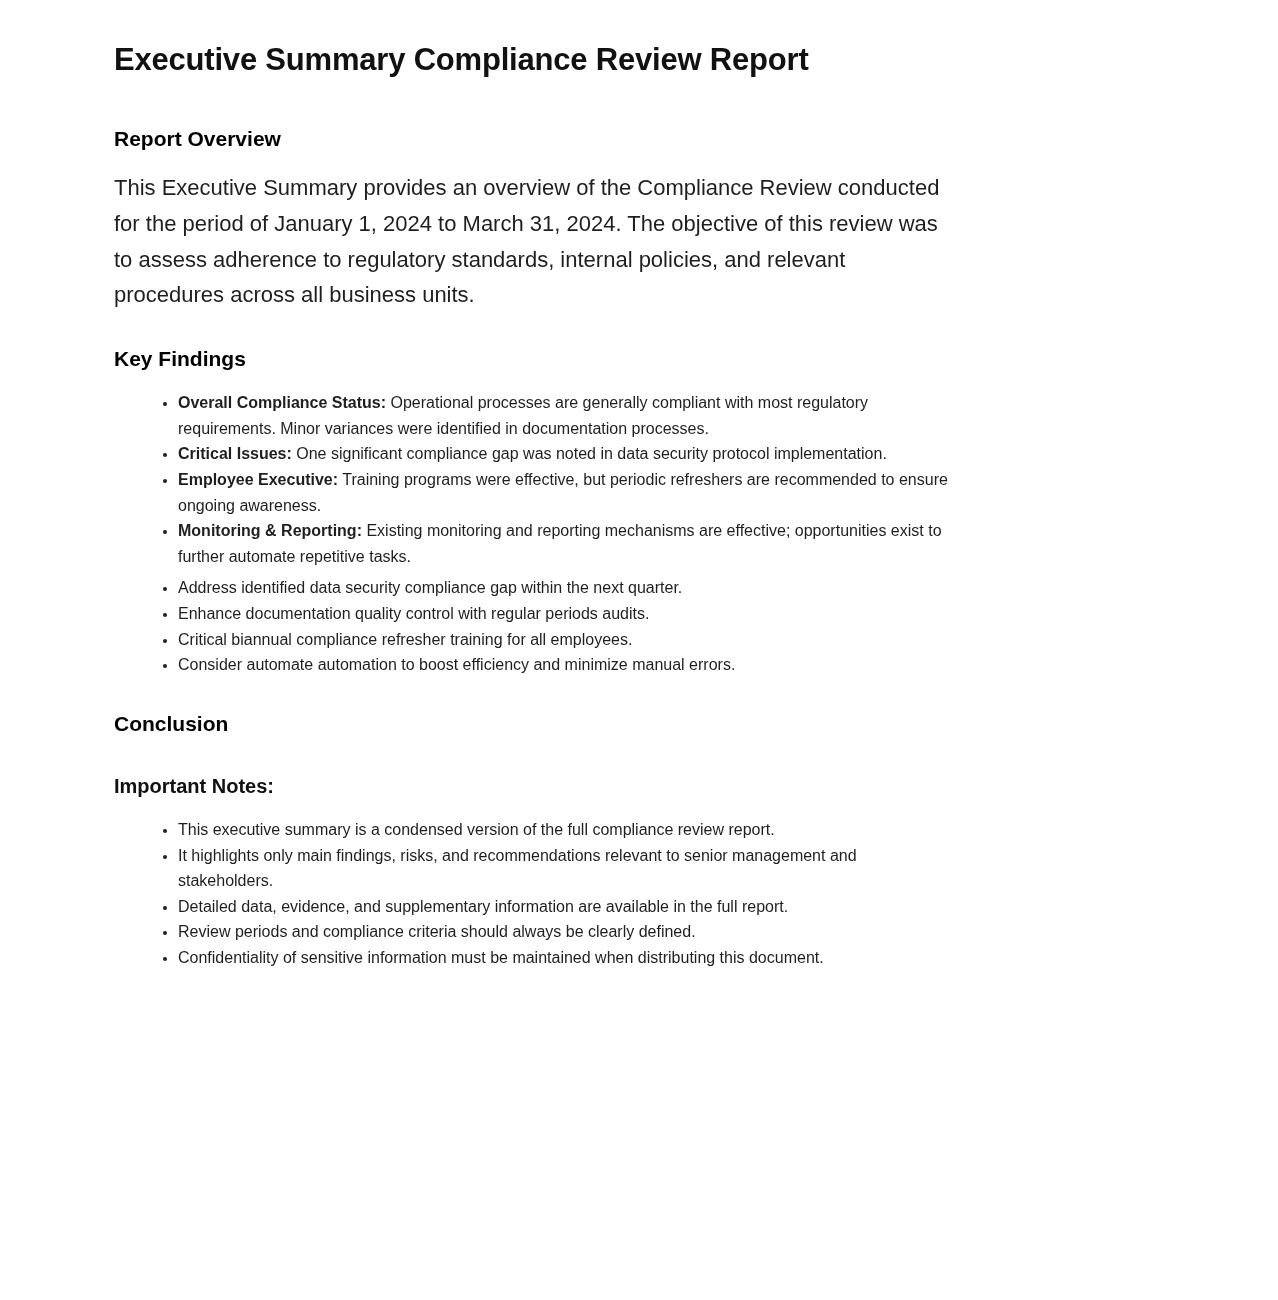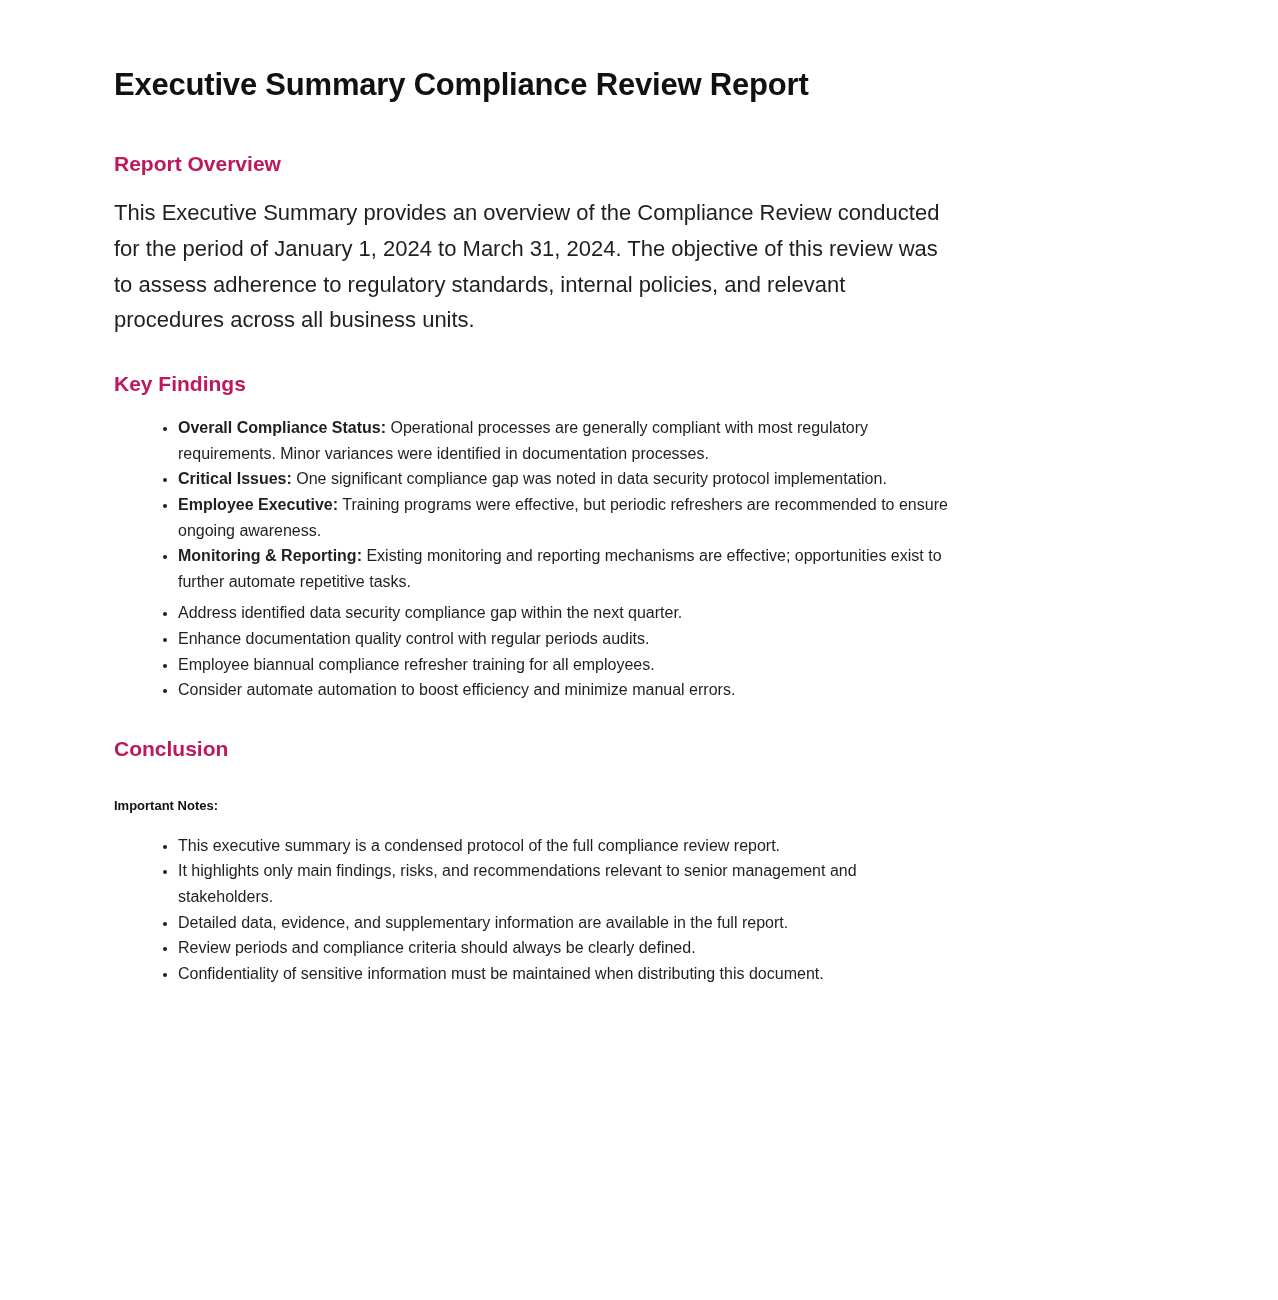--- a/index.html
+++ b/index.html
@@ -1,42 +1,42 @@
 <!DOCTYPE html>
 <html><head>
 <meta charset="utf-8">
 <style>
   * { box-sizing: border-box; }
   html, body { margin: 0; padding: 0; background: #ffffff; }
   .page {
     width: 1064px;
     height: 1300px;
     background: #ffffff;
-    padding: 66px 114px 0 114px;
+    padding: 41px 114px 0 114px;
     color: #1f1f1f;
     font-family: "Liberation Sans", "DejaVu Sans", sans-serif;
   }
   .content { max-width: 1050px; }
   h1.doc-title {
     font-size: 31px;
     font-weight: 700;
     line-height: 1.2;
     letter-spacing: -0.2px;
     margin: 0 0 48px 0;
     color: #111111;
   }
   h2.section-heading {
     font-size: 21px;
     font-weight: 700;
     line-height: 1.25;
     margin: 33px 0 18px 0;
-    color: #be185d;
+    color: #000000;
   }
   h4.notes-heading {
-    font-size: 13px;
+    font-size: 20px;
     font-weight: 700;
     line-height: 1.3;
     margin: 36px 0 18px 0;
     color: #111111;
   }
   p.body-text {
     font-size: 22px;
     line-height: 1.62;
     margin: 18px 0;
   }
@@ -74,33 +74,33 @@
         <li><span class="li-bold">Critical Issues:</span><span> One significant compliance gap was noted in data security protocol implementation.</span></li>
         <li><span class="li-bold">Employee Executive:</span><span> Training programs were effective, but periodic refreshers are recommended to ensure ongoing awareness.</span></li>
         <li><span class="li-bold">Monitoring &amp; Reporting:</span><span> Existing monitoring and reporting mechanisms are effective; opportunities exist to further automate repetitive tasks.</span></li>
       </ul>
     </section>
 
     <section>
       <ul class="bullet-list">
         <li>Address identified data security compliance gap within the next quarter.</li>
         <li>Enhance documentation quality control with regular periods audits.</li>
-        <li>Employee biannual compliance refresher training for all employees.</li>
+        <li>Critical biannual compliance refresher training for all employees.</li>
         <li>Consider automate automation to boost efficiency and minimize manual errors.</li>
       </ul>
     </section>
 
     <section>
       <h2 class="section-heading">Conclusion</h2>
     </section>
 
     <section>
       <h4 class="notes-heading">Important Notes:</h4>
       <ul class="bullet-list">
-        <li>This executive summary is a condensed protocol of the full compliance review report.</li>
+        <li>This executive summary is a condensed version of the full compliance review report.</li>
         <li>It highlights only main findings, risks, and recommendations relevant to senior management and stakeholders.</li>
         <li>Detailed data, evidence, and supplementary information are available in the full report.</li>
         <li>Review periods and compliance criteria should always be clearly defined.</li>
         <li>Confidentiality of sensitive information must be maintained when distributing this document.</li>
       </ul>
     </section>
 
   </div>
 </div>
 

